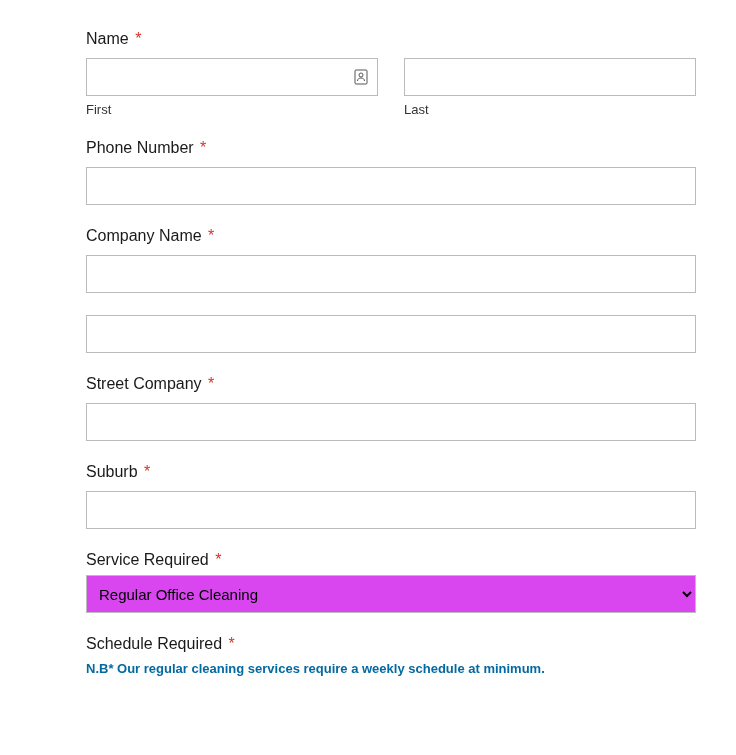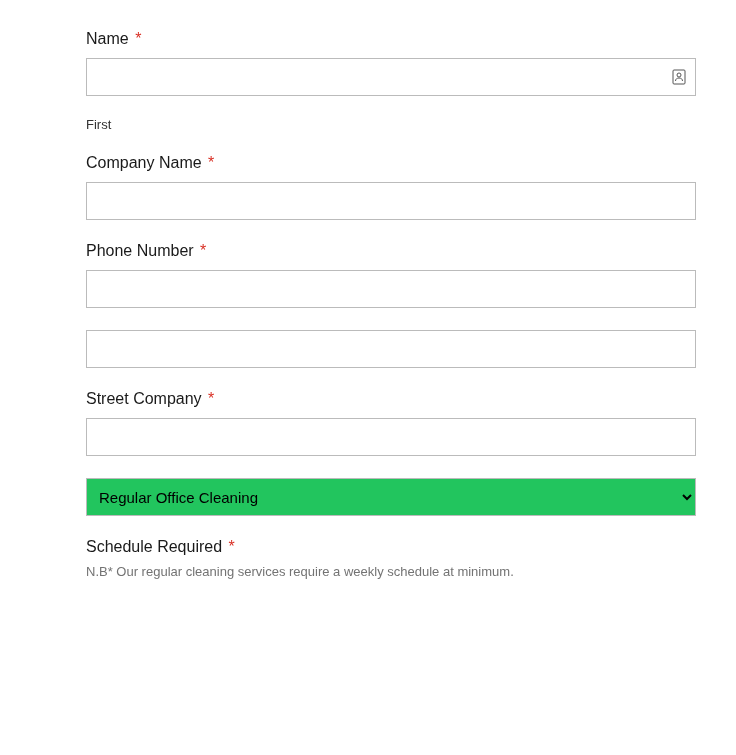--- a/index.html
+++ b/index.html
@@ -29,21 +29,20 @@
       margin-left: 2px;
     }
     .name-row {
       display: flex;
       gap: 26px;
     }
     .name-col {
       flex: 1;
       display: flex;
       flex-direction: column;
-      gap: 15px;
     }
     .sub-label {
       font-size: 13px;
       color: #333;
       margin-top: 6px;
       font-weight: 400;
     }
     input[type="text"],
     input[type="email"],
     input[type="tel"] {
@@ -71,32 +70,33 @@
     }
     .phone-input {
       width: 270px;
     }
     select {
       width: 100%;
       height: 38px;
       border: 1px solid #bbb;
       padding: 6px 8px;
       font-size: 15px;
-      background: #22c55e;
+      background: #d946ef;
     }
     .service-group .form-label {
       margin-bottom: 6px;
     }
     .schedule-group .form-label {
       margin-bottom: 2px;
     }
     .hint {
       font-size: 13px;
-      color: #737373;
+      color: #0369a1;
       margin-top: 8px;
+      font-weight: bold;
     }
   </style>
 </head>
 <body>
 
 <form>
 
   <div class="form-group">
     <label class="form-label">
       <span>Name</span>
@@ -107,53 +107,68 @@
         <div class="input-with-icon">
           <input type="text" style="">
           <svg class="contact-icon" viewBox="0 0 14 16" fill="none" stroke="#555" stroke-width="1">
             <rect x="1" y="1" width="12" height="14" rx="1"></rect>
             <circle cx="7" cy="6" r="2"></circle>
             <path d="M3.5 12 C3.5 10 5 9 7 9 C9 9 10.5 10 10.5 12"></path>
           </svg>
         </div>
         <span class="sub-label">First</span>
       </div>
+      <div class="name-col">
+        <input type="text" style="">
+        <span class="sub-label">Last</span>
+      </div>
     </div>
+  </div>
+
+  <div class="form-group">
+    <label class="form-label">
+      <span>Phone Number</span>
+      <span class="required">*</span>
+    </label>
+    <input type="tel" class="phone-input" style="">
   </div>
 
   <div class="form-group">
     <label class="form-label">
       <span>Company Name</span>
       <span class="required">*</span>
     </label>
     <input type="text" style="">
-  </div>
-
-  <div class="form-group">
-    <label class="form-label">
-      <span>Phone Number</span>
-      <span class="required">*</span>
-    </label>
-    <input type="tel" class="phone-input" style="">
   </div>
 
   <div class="form-group">
     <input type="email" style="">
   </div>
 
   <div class="form-group">
     <label class="form-label">
       <span>Street Company</span>
       <span class="required">*</span>
     </label>
     <input type="text" style="">
   </div>
 
+  <div class="form-group">
+    <label class="form-label">
+      <span>Suburb</span>
+      <span class="required">*</span>
+    </label>
+    <input type="text" style="">
+  </div>
 
   <div class="form-group service-group">
+    <label class="form-label">
+      <span>Service Required</span>
+      <span class="required">*</span>
+    </label>
     <select>
       <option>Regular Office Cleaning</option>
     </select>
   </div>
 
   <div class="form-group schedule-group">
     <label class="form-label">
       <span>Schedule Required</span>
       <span class="required">*</span>
     </label>

